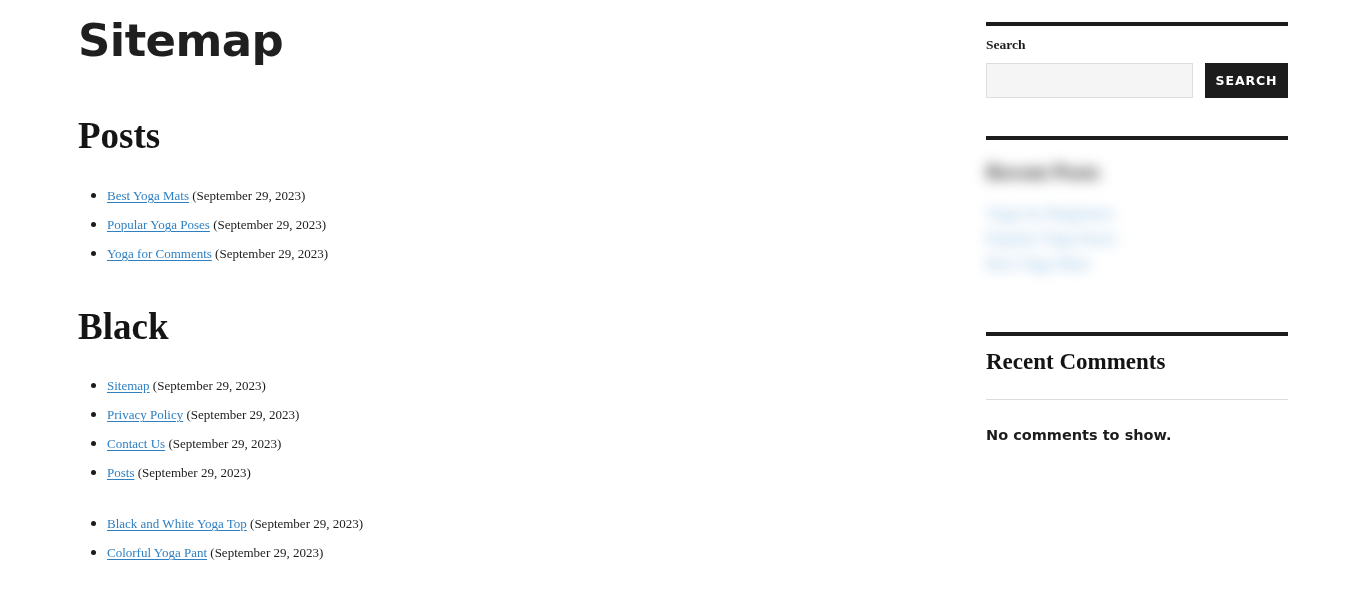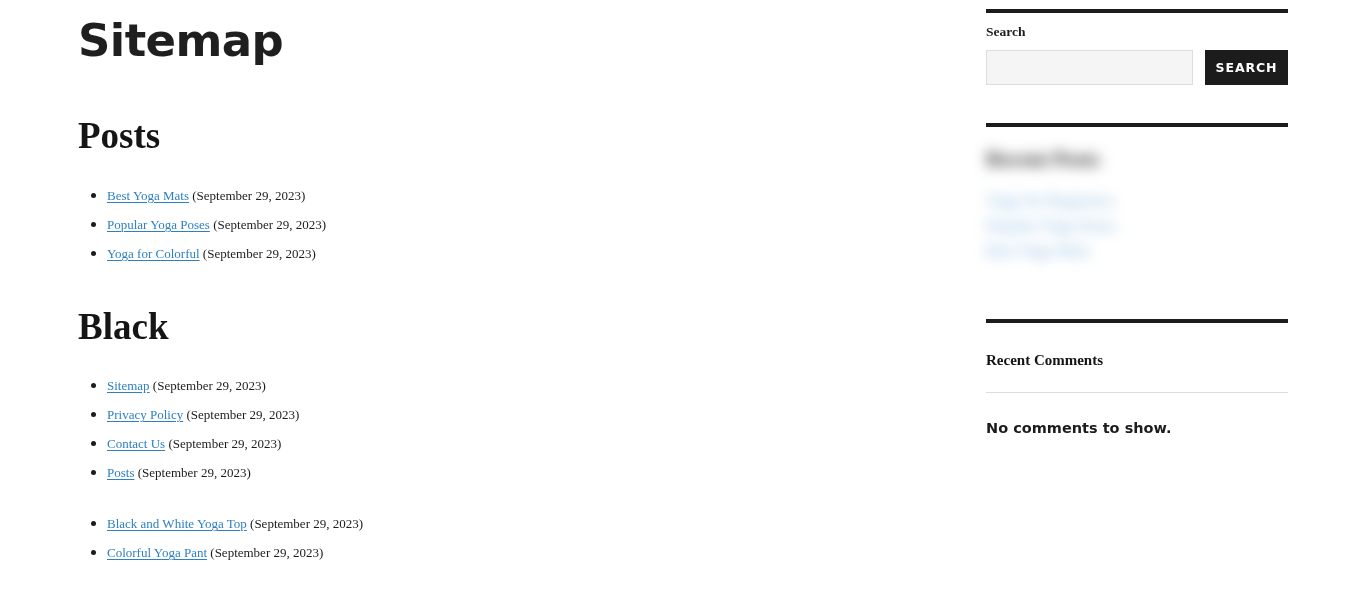--- a/index.html
+++ b/index.html
@@ -76,21 +76,21 @@
     text-decoration: underline;
     text-underline-offset: 2px;
     text-decoration-thickness: 1px;
   }
   .entry-date { color: #1c1c1c; }
 
   
   .sidebar {
     position: absolute;
     left: 986px;
-    top: 0;
+    top: 13px;
     width: 302px;
   }
 
   .widget { width: 302px; }
 
   .widget-rule {
     border-top: 4px solid #1c1c1c;
     width: 302px;
     height: 0;
   }
@@ -150,24 +150,24 @@
     font-size: 16.5px;
     line-height: 25px;
     color: #7fb3dd;
   }
 
   
   .widget-comments { padding-top: 12px; }
   .comments-heading {
     font-family: "Liberation Serif", serif;
     font-weight: 700;
-    font-size: 15px;
+    font-size: 23px;
     line-height: 1.2;
     color: #141414;
-    margin: 16px 0 23px 0;
+    margin: 0 0 23px 0;
   }
   .comments-divider {
     border-top: 1px solid #dcdcdc;
     width: 302px;
     height: 0;
     margin-bottom: 26px;
   }
   .no-comments {
     font-family: "DejaVu Sans", sans-serif;
     font-weight: 700;
@@ -193,21 +193,21 @@
     <ul class="sitemap-list">
       <li>
         <a class="entry-link" href="#">Best Yoga Mats</a>
         <span class="entry-date">(September 29, 2023)</span>
       </li>
       <li>
         <a class="entry-link" href="#">Popular Yoga Poses</a>
         <span class="entry-date">(September 29, 2023)</span>
       </li>
       <li>
-        <a class="entry-link" href="#">Yoga for Colorful</a>
+        <a class="entry-link" href="#">Yoga for Comments</a>
         <span class="entry-date">(September 29, 2023)</span>
       </li>
     </ul>
 
     <h2 class="section-heading pages">Black</h2>
     <ul class="sitemap-list">
       <li>
         <a class="entry-link" href="#">Sitemap</a>
         <span class="entry-date">(September 29, 2023)</span>
       </li>

